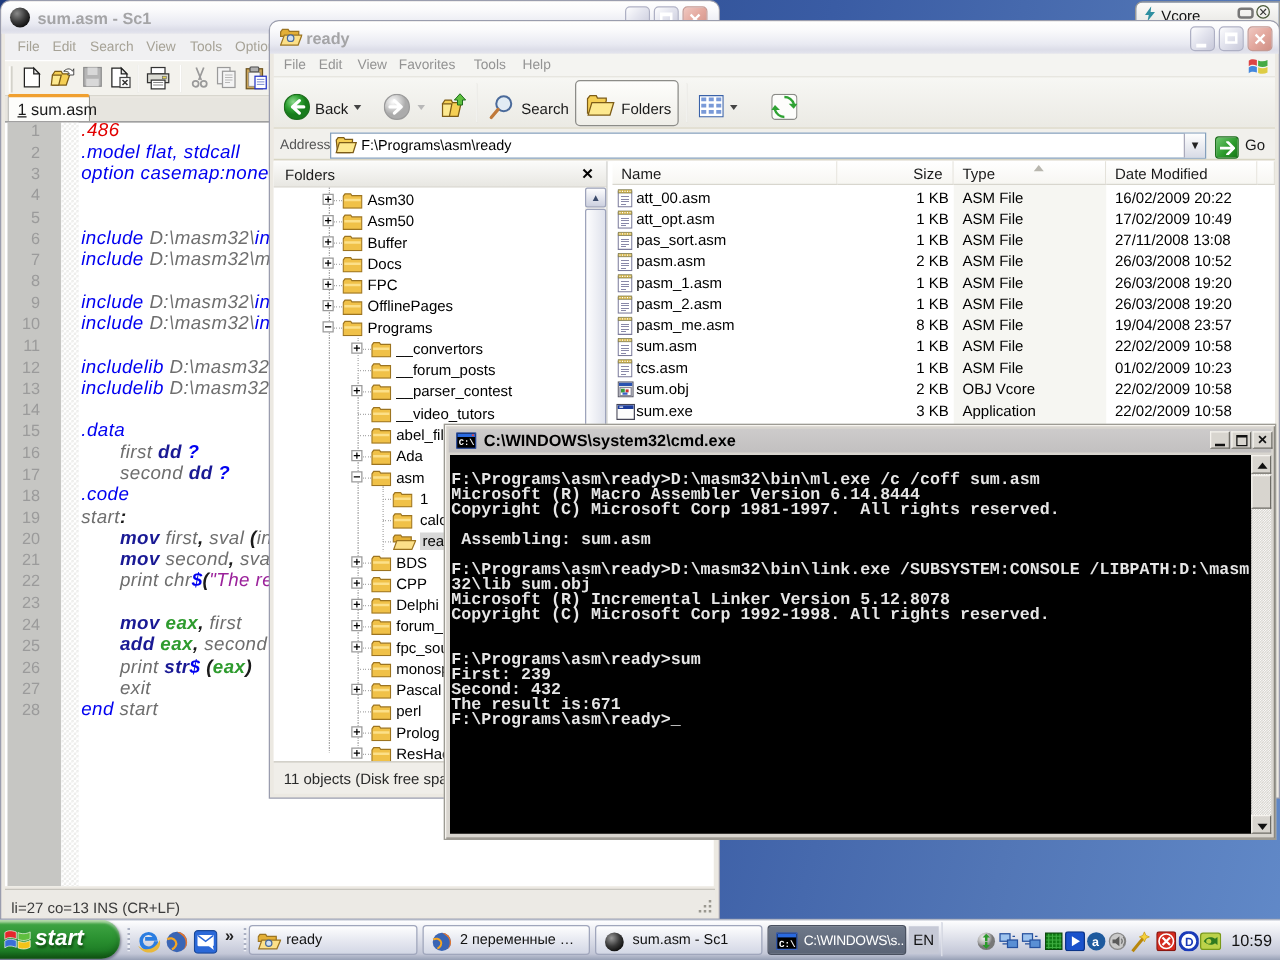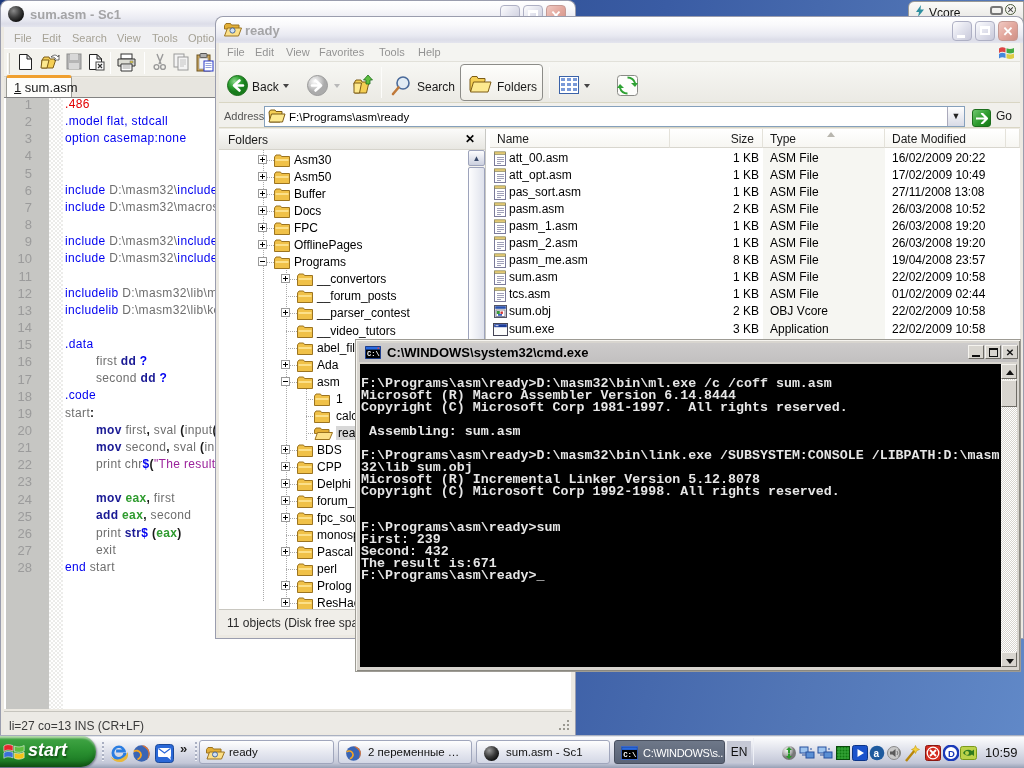--- a/index.html
+++ b/index.html
@@ -26,21 +26,21 @@
 #edtabs{top:77px;height:19px;background:#e7e5df;}
 #edtab1{position:absolute;left:2px;top:-3px;width:66px;height:22px;background:#fdfdfb;
 border:1px solid #9a9a94;border-bottom:none;border-top:3px solid #f0a030;border-radius:3px 3px 0 0;
 font-size:13px;color:#1a1a1a;padding:2px 0 0 7px;white-space:nowrap;}
 #edcode{position:absolute;left:3px;top:96px;width:567px;bottom:26px;background:#fff;border-top:1px solid #828282;overflow:hidden;}
 #gutter{position:absolute;left:2px;top:0;bottom:0;width:43px;background:#c6c6c3;}
 #bmargin{position:absolute;left:45px;top:0;bottom:0;width:14px;
 background-image:linear-gradient(45deg,#ececea 25%,transparent 25%,transparent 75%,#ececea 75%),linear-gradient(45deg,#ececea 25%,transparent 25%,transparent 75%,#ececea 75%);
 background-size:4px 4px;background-position:0 0,2px 2px;background-color:#fff;}
 #lnums{position:absolute;left:0;top:-2px;width:28px;text-align:right;font-size:13px;line-height:17.15px;color:#9b9b9b;}
-#csrc{position:absolute;left:61px;top:-2px;font-size:12px;line-height:17.15px;color:#6e6e6e;letter-spacing:0.35px;}
+#csrc{position:absolute;left:61px;top:-2px;font-size:15px;line-height:17.15px;color:#6e6e6e;letter-spacing:0.35px;font-style:italic;}
 #csrc div{height:17.15px;white-space:pre;overflow:visible;}
 .kw{color:#0000f0;} .mn{color:#191994;font-weight:bold;} .rg{color:#2e9b2e;font-weight:bold;}
 .st{color:#9b229b;} .rd{color:#e20000;} .pb{color:#1a1a1a;font-weight:bold;} .db{color:#0000f0;font-weight:bold;}
 #edstatus{position:absolute;left:3px;right:3px;bottom:2px;height:22px;background:#eceae5;
 border-top:1px solid #c6c4bd;font-size:12px;color:#3a3a3a;padding:7px 0 0 5px;}
 
 .ticon{position:absolute;top:4px;}
 .tsep{position:absolute;top:3px;width:1px;height:22px;background:#d0cec6;border-right:1px solid #fff;}
 
 #exwin{left:216px;top:17px;width:807px;height:621px;overflow:hidden;}
@@ -447,21 +447,21 @@
       <div class="frow" style="left:0;top:157px;width:530px">
           <svg class="abs" style="left:7px;top:1px" width="12" height="15" viewBox="0 0 12 15">
             <rect x="0.5" y="2" width="11" height="12.5" fill="#fff" stroke="#7a7a9a"></rect>
             <rect x="0.5" y="0.8" width="11" height="2.6" fill="#d8b84e" stroke="#7a7a55" stroke-width="0.6"></rect>
             <path d="M2 1.6 v1 m2 -1 v1 m2 -1 v1 m2 -1 v1 m2 -1 v1" stroke="#fff" stroke-width="0.8"></path>
             <path d="M2.5 6.5 h7 m-7 2 h7 m-7 2 h7 m-7 2 h4" stroke="#8888a8" stroke-width="0.8" shape-rendering="crispEdges"></path>
           </svg>
           <span class="abs" style="left:22px;top:1px">tcs.asm</span>
           <span class="abs" style="left:183px;top:1px;width:89px;text-align:right">1 KB</span>
           <span class="abs" style="left:283px;top:1px">ASM File</span>
-          <span class="abs" style="left:405px;top:1px">01/02/2009 02:44</span>
+          <span class="abs" style="left:405px;top:1px">01/02/2009 10:23</span>
         </div>
       <div class="frow" style="left:0;top:174px;width:530px">
           <svg class="abs" style="left:7px;top:2px" width="13" height="13" viewBox="0 0 13 13">
             <rect x="0.5" y="0.5" width="12" height="12" fill="#f4f4f0" stroke="#555566"></rect>
             <rect x="1.2" y="1.2" width="10.6" height="2.6" fill="#2a52b0"></rect>
             <rect x="2" y="5" width="9" height="6.5" fill="#fff" stroke="#889"></rect>
             <rect x="2.8" y="6" width="3" height="3" fill="#3a9a3a"></rect>
             <rect x="6.5" y="6.5" width="2.4" height="2.4" fill="#d03030"></rect>
             <rect x="4" y="9" width="4" height="1.8" fill="#3a62c8"></rect>
           </svg>

